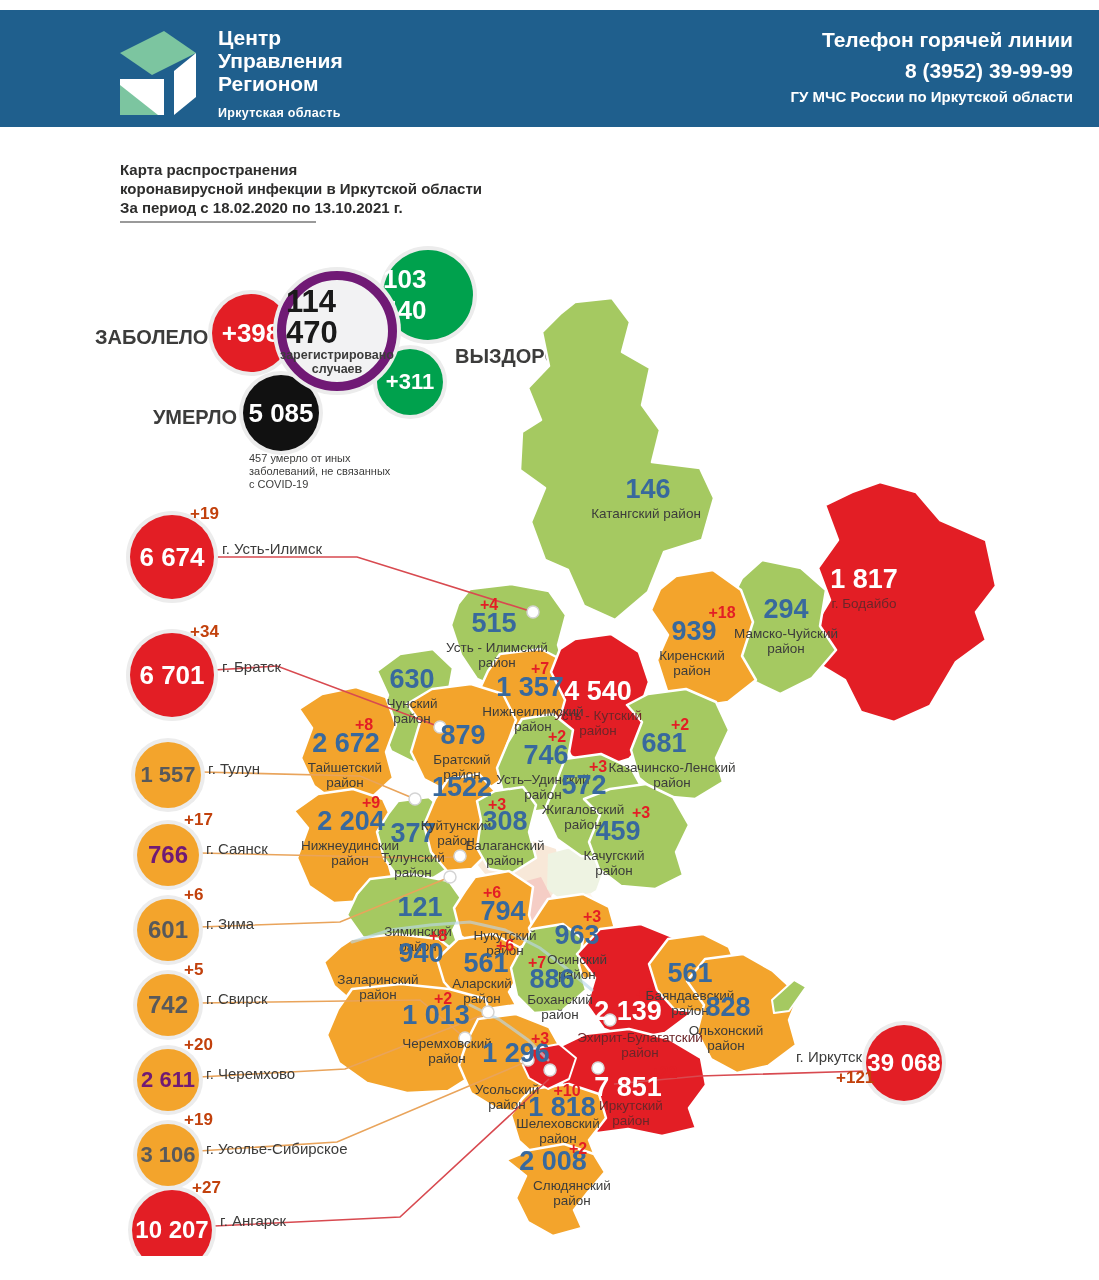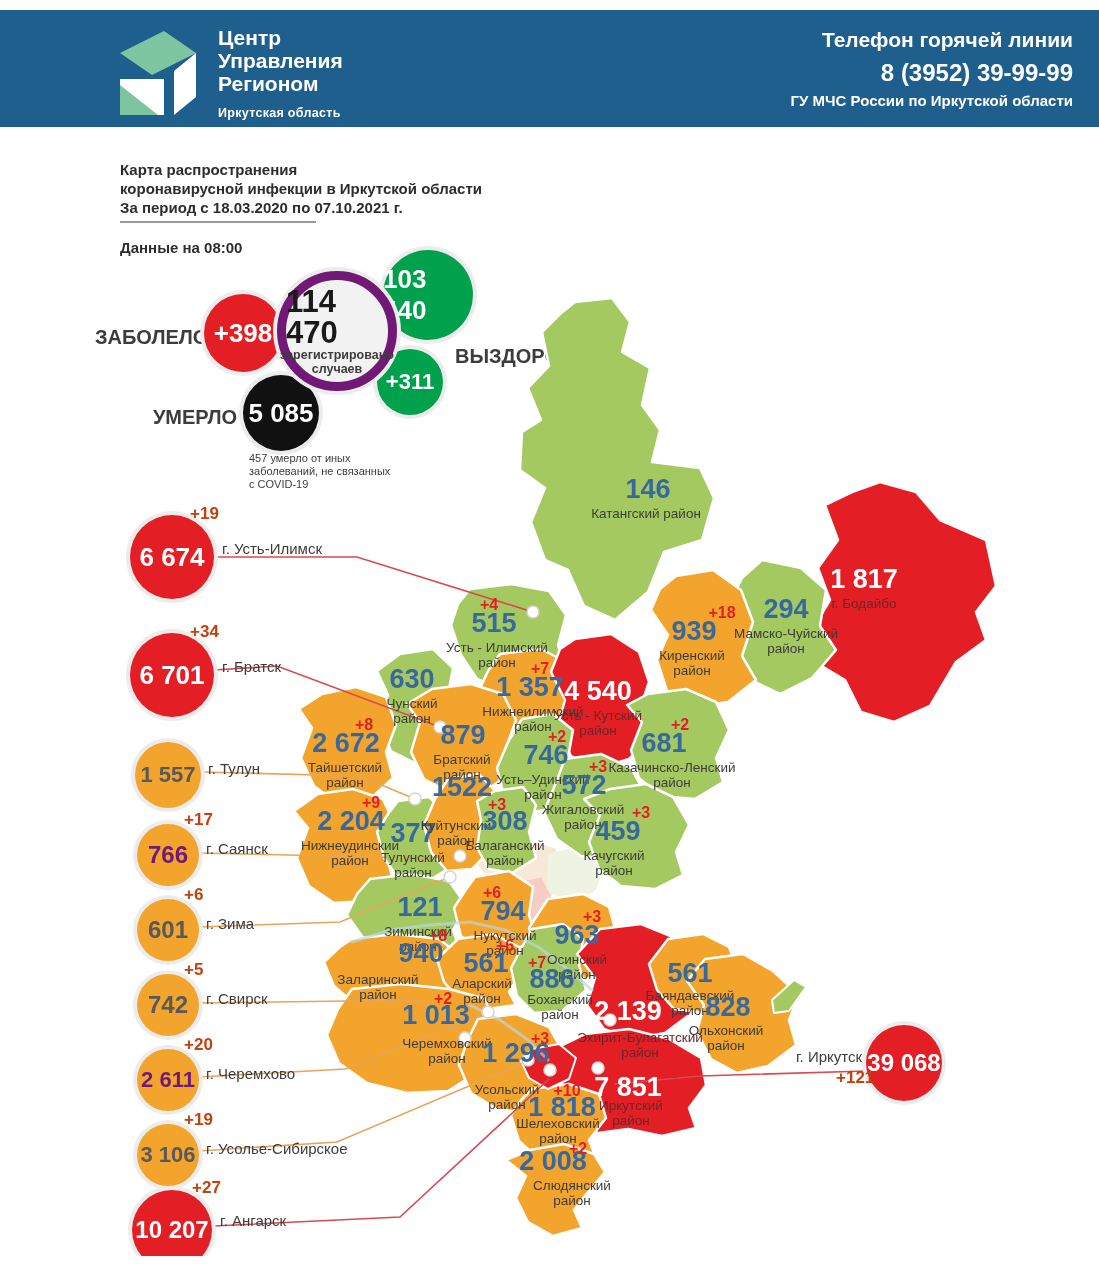--- a/index.html
+++ b/index.html
@@ -5,30 +5,30 @@
   html,body{margin:0;padding:0;background:#ffffff;}
   .canvas{position:relative;width:1099px;height:1256px;background:#fff;overflow:hidden;
           font-family:"Liberation Sans", sans-serif;}
   
   .hdr{position:absolute;left:0;top:10px;width:1099px;height:117px;background:#1f5f8d;}
   .logo{position:absolute;left:112px;top:13px;width:92px;height:92px;}
   .brand{position:absolute;left:218px;top:16px;color:#fff;font-weight:bold;font-size:21px;line-height:23px;}
   .brand-region{font-size:12.5px;font-weight:bold;color:#fff;margin-top:7px;letter-spacing:.3px;}
   .hotline{position:absolute;right:26px;top:18px;text-align:right;color:#fff;font-weight:bold;}
   .hl-title{font-size:21px;}
-  .hl-phone{font-size:24px;margin-top:7px;}
+  .hl-phone{font-size:21px;margin-top:7px;}
   .hl-org{font-size:15px;margin-top:5px;}
   
   .titleblock{position:absolute;left:120px;top:160px;color:#2d2d2c;font-weight:bold;font-size:15px;line-height:19px;}
   .title-underline{width:196px;height:2px;background:#9a9a9a;margin-top:4px;}
   .updated{margin-top:15px;}
   
   .stat-circle{position:absolute;border-radius:50%;display:flex;flex-direction:column;align-items:center;
                justify-content:center;font-weight:bold;box-shadow:0 0 0 4px #ececec;}
-  .sc-sick{left:204px;top:294px;width:78px;height:78px;background:#e31e25;color:#fff;font-size:26px;}
+  .sc-sick{left:212px;top:294px;width:78px;height:78px;background:#e31e25;color:#fff;font-size:26px;}
   .sc-recovered{left:383px;top:250px;width:90px;height:90px;background:#00a14d;color:#fff;font-size:26px;}
   .sc-recdelta{left:377px;top:349px;width:66px;height:66px;background:#00a14d;color:#fff;font-size:22px;}
   .sc-died{left:243px;top:375px;width:76px;height:76px;background:#111111;color:#fff;font-size:26px;}
   .sc-registered{left:277px;top:271px;width:120px;height:120px;background:#f2f2f3;border:9px solid #701a75;
                  color:#1a1a1a;box-sizing:border-box;}
   .sc-reg-value{font-size:31px;line-height:31px;}
   .sc-reg-caption{font-size:12.5px;line-height:14px;font-weight:bold;color:#3c3c3b;}
   .stat-label{position:absolute;font-size:20px;font-weight:bold;color:#3c3c3b;}
   .lbl-sick{left:95px;top:326px;width:108px;text-align:right;}
   .lbl-recovered{left:455px;top:345px;}
@@ -63,23 +63,22 @@
     <div class="hotline">
       <div class="hl-title">Телефон горячей линии</div>
       <div class="hl-phone">8 (3952) 39-99-99</div>
       <div class="hl-org">ГУ МЧС России по Иркутской области</div>
     </div>
   </div>
 
   <div class="titleblock">
     <div>Карта распространения</div>
     <div>коронавирусной инфекции в Иркутской области</div>
-    <div>За период с 18.03.2020 по 07.10.2021 г.</div>
+    <div>За период с 18.02.2020 по 13.10.2021 г.</div>
     <div class="title-underline"></div>
-    <div class="updated">Данные на 08:00</div>
   </div>
 
   <div class="stat-label lbl-sick">ЗАБОЛЕЛО</div>
   <div class="stat-circle sc-sick">
     <span>+398</span>
   </div>
   <div class="stat-circle sc-recovered">
     <span>103 440</span>
   </div>
   <div class="stat-label lbl-recovered">ВЫЗДОРОВЕЛО</div>

